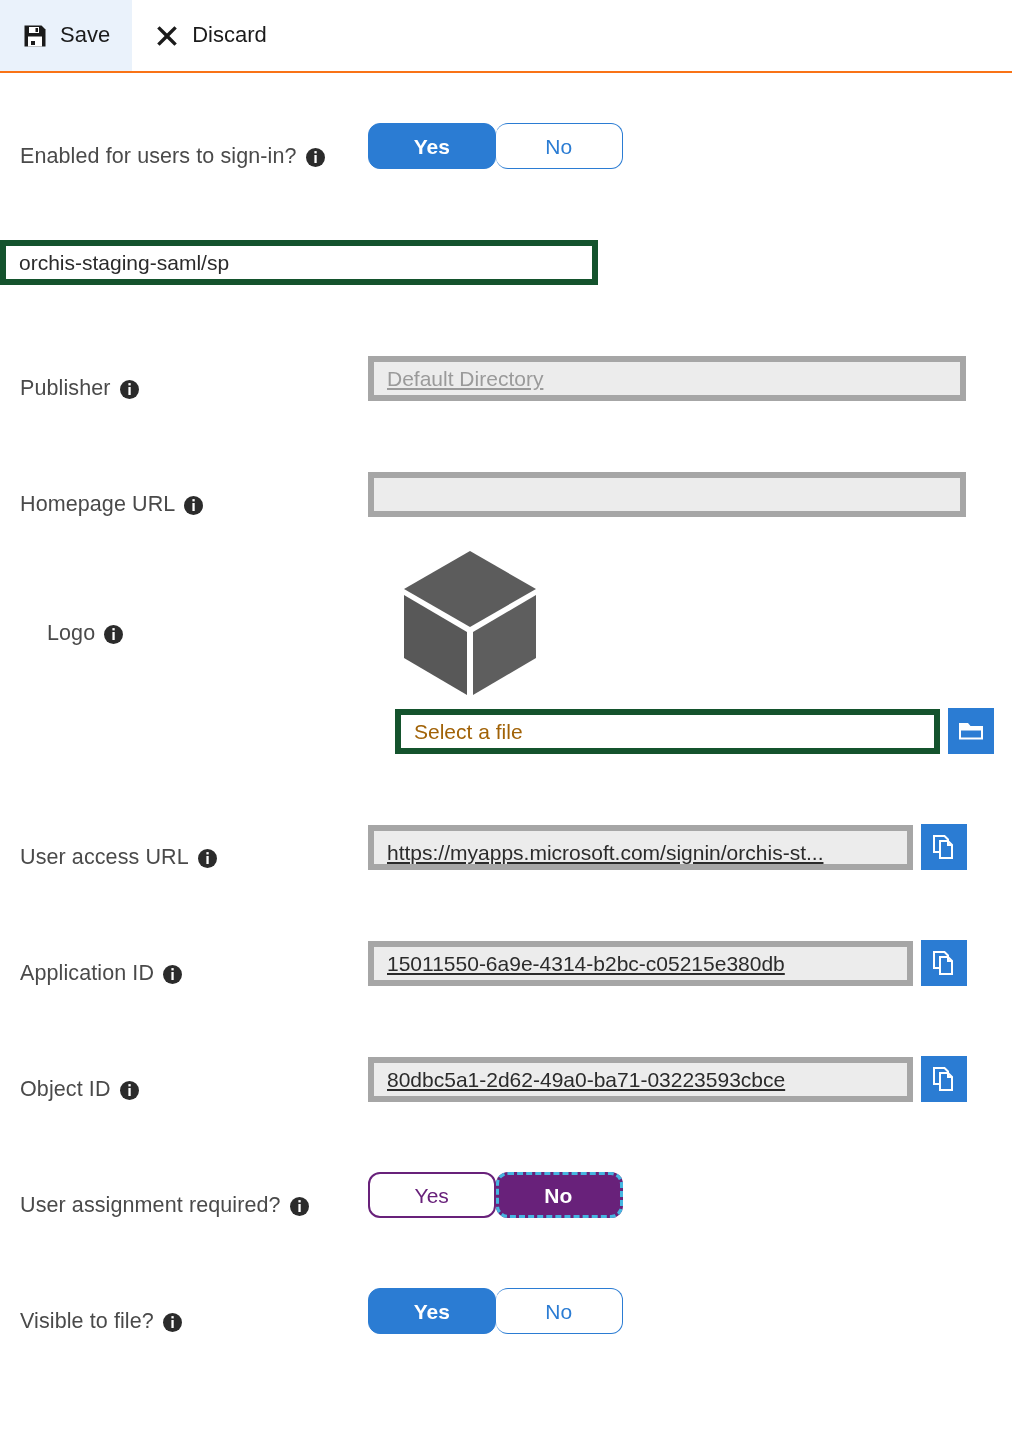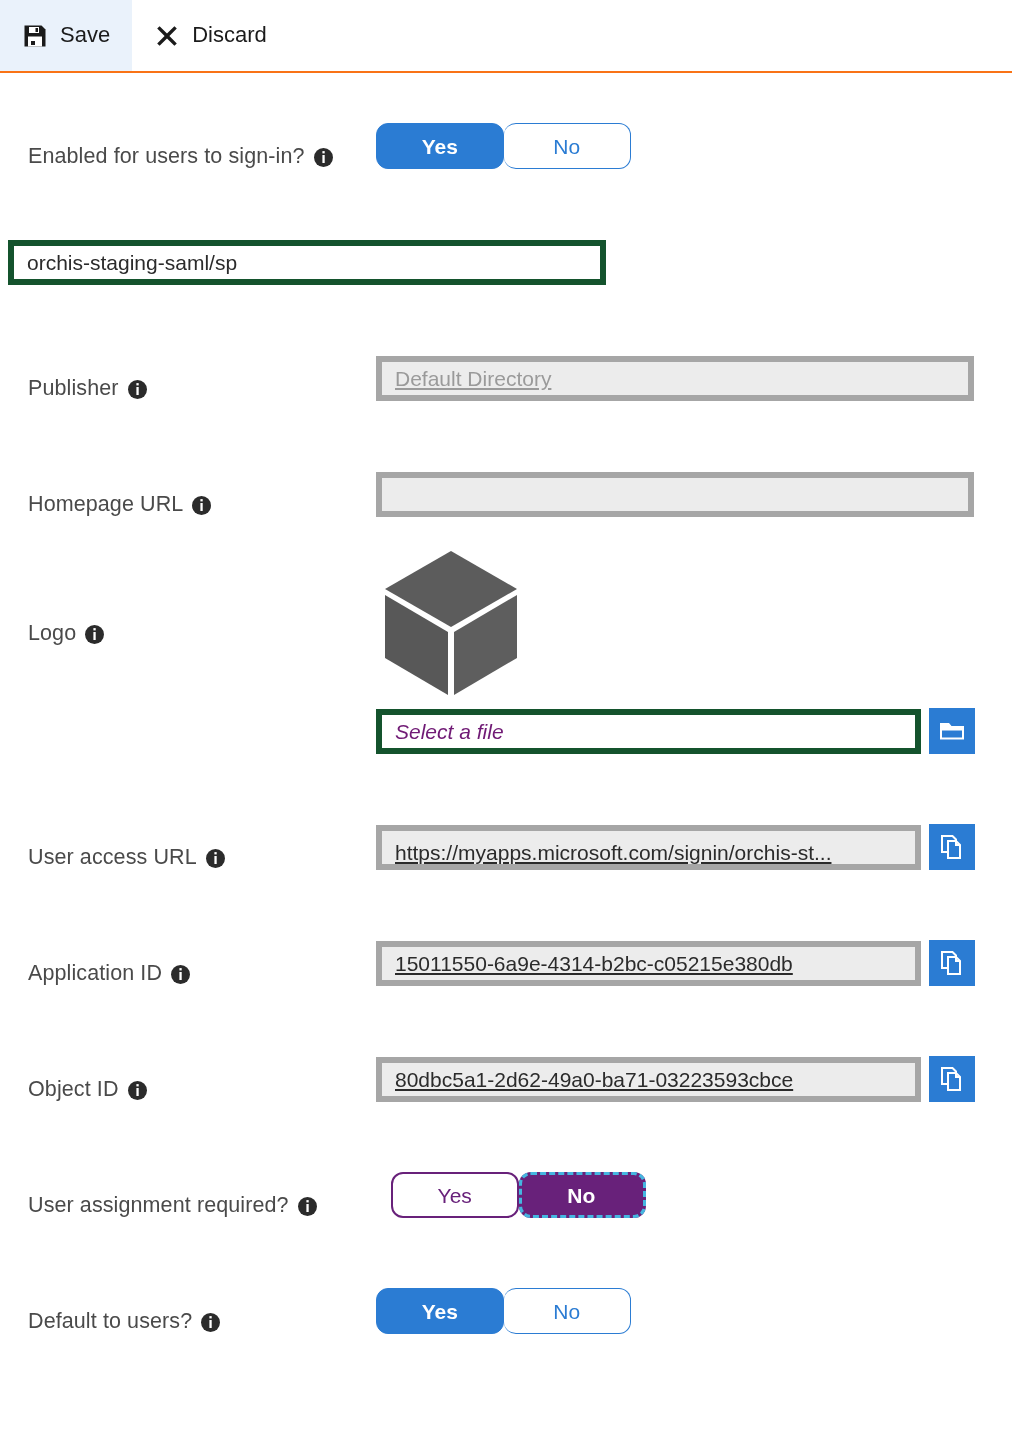--- a/index.html
+++ b/index.html
@@ -46,21 +46,20 @@
 
   
   .form {
     position: relative;
     padding: 0;
   }
   .row {
     position: relative;
     display: flex;
     align-items: flex-end;
-    padding-left: 8px;
   }
   .label-cell {
     width: 368px;
     flex: 0 0 368px;
     padding-left: 20px;
     padding-right: 8px;
     display: flex;
     align-items: center;
     gap: 9px;
     font-size: 21.5px;
@@ -146,22 +145,21 @@
     line-height: 1;
   }
   .textbox.readonly {
     background: #ececec;
     color: #9a9a9a;
     border-color: #a6a6a6;
     text-decoration: underline;
   }
   .textbox.readonly.dark-text { color: #2b2b2b; }
   .textbox.placeholder-italic {
-    color: #701a75;
-    font-style: italic;
+    color: #a16207;
   }
   .textbox.narrow { width: 545px; }
   .textbox.ellipsis {
     white-space: nowrap;
     overflow: hidden;
     text-overflow: ellipsis;
     display: block;
     line-height: 43px;
   }
 
@@ -276,21 +274,21 @@
           <rect x="8.4" y="3.1" width="2.3" height="2.3" fill="#ffffff"></rect>
           <rect x="8.4" y="7" width="2.3" height="8" fill="#ffffff"></rect>
         </svg>
       </span>
     </div>
     <div class="field-cell">
       <div class="textbox readonly"></div>
     </div>
   </div>
 
-  <div class="row" style="height:237px; align-items:flex-end;">
+  <div class="row" style="height:237px; align-items:flex-end;margin-left:27px;">
     <div class="label-cell" style="align-self:center; margin-bottom:4px;">
       <span>Logo</span>
       <span class="info-icon">
         <svg width="19" height="19" viewBox="0 0 19 19" aria-hidden="true">
           <circle cx="9.5" cy="9.5" r="9.5" fill="#2b2b2b"></circle>
           <rect x="8.4" y="3.1" width="2.3" height="2.3" fill="#ffffff"></rect>
           <rect x="8.4" y="7" width="2.3" height="8" fill="#ffffff"></rect>
         </svg>
       </span>
     </div>
@@ -389,42 +387,42 @@
           <svg width="26" height="26" viewBox="0 0 26 26" aria-hidden="true">
             <path d="M3 2 h10.5 l3.5 3.5 v12.5 h-14 z" fill="none" stroke="#ffffff" stroke-width="2"></path>
             <path d="M9 7 h8 l4 4 v13 h-12 z" fill="#2b7cd3" stroke="#ffffff" stroke-width="2"></path>
             <path d="M17 7 v4 h4" fill="none" stroke="#ffffff" stroke-width="2"></path>
           </svg>
         </span>
       </button>
     </div>
   </div>
 
-  <div class="row" style="height:116px;gap:15px;">
+  <div class="row" style="height:116px;">
     <div class="label-cell">
       <span>User assignment required?</span>
       <span class="info-icon">
         <svg width="19" height="19" viewBox="0 0 19 19" aria-hidden="true">
           <circle cx="9.5" cy="9.5" r="9.5" fill="#2b2b2b"></circle>
           <rect x="8.4" y="3.1" width="2.3" height="2.3" fill="#ffffff"></rect>
           <rect x="8.4" y="7" width="2.3" height="8" fill="#ffffff"></rect>
         </svg>
       </span>
     </div>
     <div class="field-cell">
       <div class="toggle purple">
         <div class="toggle-btn">Yes</div>
         <div class="toggle-btn selected">No</div>
       </div>
     </div>
   </div>
 
   <div class="row" style="height:116px;">
     <div class="label-cell">
-      <span>Default to users?</span>
+      <span>Visible to file?</span>
       <span class="info-icon">
         <svg width="19" height="19" viewBox="0 0 19 19" aria-hidden="true">
           <circle cx="9.5" cy="9.5" r="9.5" fill="#2b2b2b"></circle>
           <rect x="8.4" y="3.1" width="2.3" height="2.3" fill="#ffffff"></rect>
           <rect x="8.4" y="7" width="2.3" height="8" fill="#ffffff"></rect>
         </svg>
       </span>
     </div>
     <div class="field-cell">
       <div class="toggle blue">

